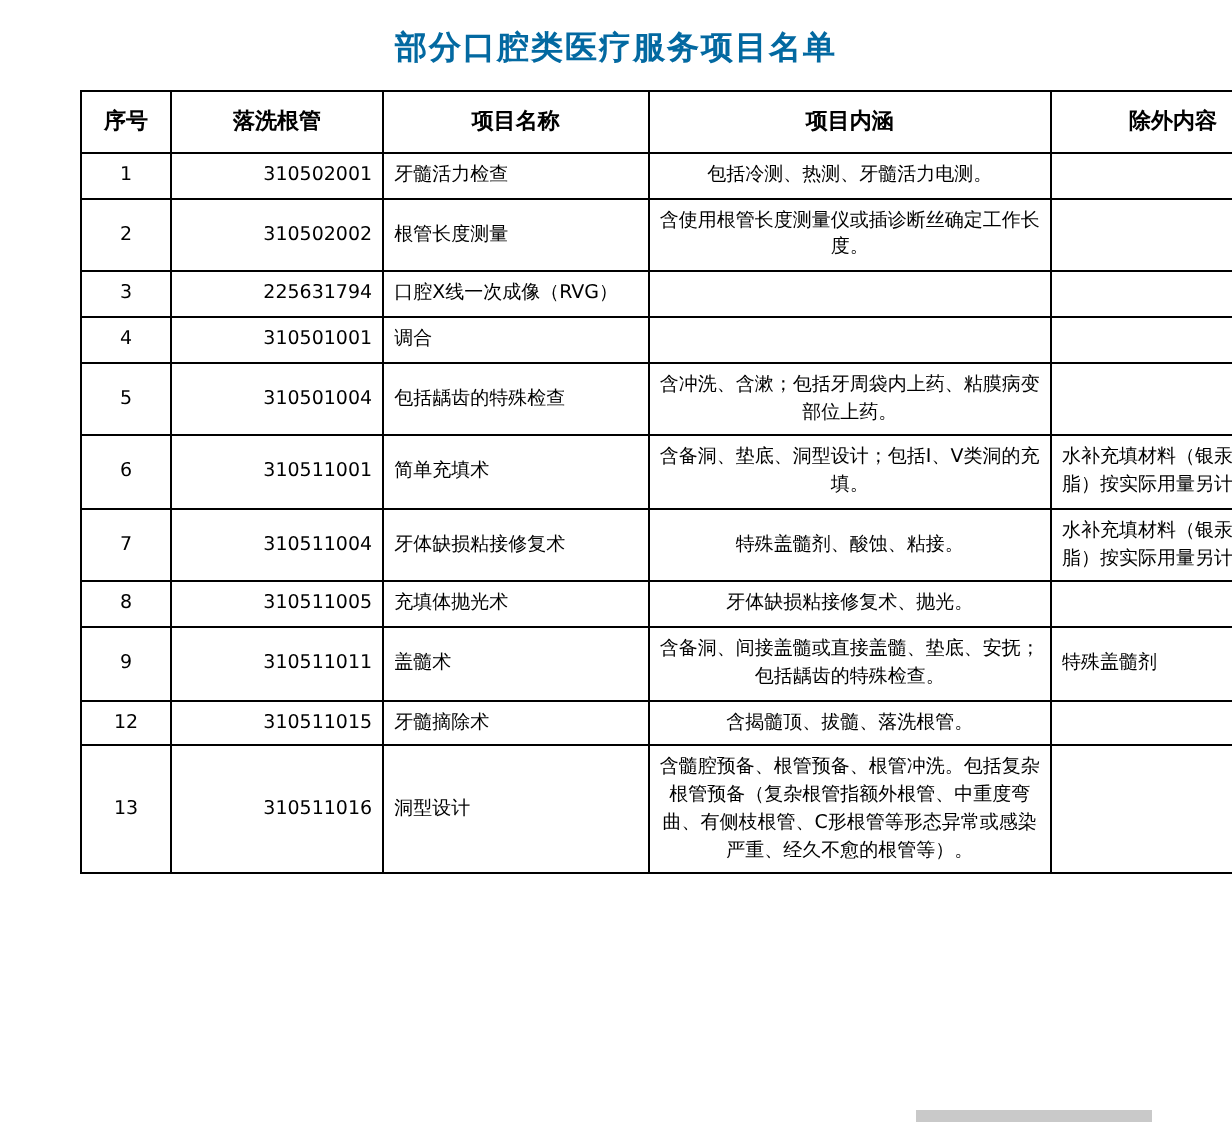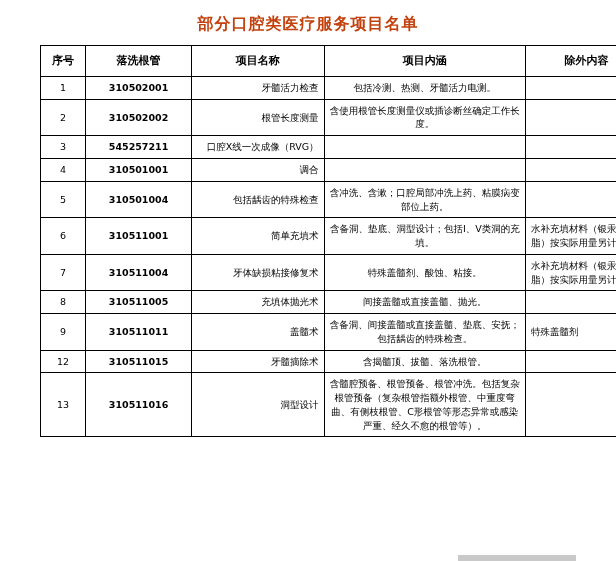--- a/index.html
+++ b/index.html
@@ -21,21 +21,21 @@
     box-sizing: border-box;
     padding: 0 40px;
   }
   .doc-title {
     text-align: center;
     font-family: "DejaVu Serif", "Liberation Serif", serif;
     font-weight: bold;
     font-size: 16px;
     letter-spacing: 1px;
     margin: 14px 0 10px 0;
-    color: #c2410c;
+    color: #0369a1;
   }
   table.service-table {
     border-collapse: collapse;
     width: 608px;
     table-layout: fixed;
     font-size: 9.5px;
     line-height: 1.45;
   }
   table.service-table th,
   table.service-table td {
@@ -48,26 +48,25 @@
     text-align: center;
     font-weight: bold;
     font-size: 11px;
     padding: 7px 4px;
   }
   td.c-idx {
     text-align: center;
     width: 34px;
   }
   td.c-code {
-    text-align: center;
+    text-align: right;
     width: 78px;
-    font-weight: bold;
   }
   td.c-name {
-    text-align: right;
+    text-align: left;
     width: 96px;
   }
   td.c-content {
     text-align: center;
     width: 150px;
   }
   td.c-exclude {
     text-align: left;
     width: 90px;
   }
@@ -119,58 +118,58 @@
       </tr>
       <tr>
         <td class="c-idx">2</td>
         <td class="c-code">310502002</td>
         <td class="c-name">根管长度测量</td>
         <td class="c-content">含使用根管长度测量仪或插诊断丝确定工作长度。</td>
         <td class="c-exclude"></td>
       </tr>
       <tr>
         <td class="c-idx">3</td>
-        <td class="c-code">545257211</td>
+        <td class="c-code">225631794</td>
         <td class="c-name">口腔X线一次成像（RVG）</td>
         <td class="c-content"></td>
         <td class="c-exclude"></td>
       </tr>
       <tr>
         <td class="c-idx">4</td>
         <td class="c-code">310501001</td>
         <td class="c-name">调合</td>
         <td class="c-content"></td>
         <td class="c-exclude"></td>
       </tr>
       <tr>
         <td class="c-idx">5</td>
         <td class="c-code">310501004</td>
         <td class="c-name">包括龋齿的特殊检查</td>
-        <td class="c-content">含冲洗、含漱；口腔局部冲洗上药、粘膜病变部位上药。</td>
+        <td class="c-content">含冲洗、含漱；包括牙周袋内上药、粘膜病变部位上药。</td>
         <td class="c-exclude"></td>
       </tr>
       <tr>
         <td class="c-idx">6</td>
         <td class="c-code">310511001</td>
         <td class="c-name">简单充填术</td>
         <td class="c-content">含备洞、垫底、洞型设计；包括I、V类洞的充填。</td>
         <td class="c-exclude">水补充填材料（银汞、树脂）按实际用量另计</td>
       </tr>
       <tr>
         <td class="c-idx">7</td>
         <td class="c-code">310511004</td>
         <td class="c-name">牙体缺损粘接修复术</td>
         <td class="c-content">特殊盖髓剂、酸蚀、粘接。</td>
         <td class="c-exclude">水补充填材料（银汞、树脂）按实际用量另计</td>
       </tr>
       <tr>
         <td class="c-idx">8</td>
         <td class="c-code">310511005</td>
         <td class="c-name">充填体抛光术</td>
-        <td class="c-content">间接盖髓或直接盖髓、抛光。</td>
+        <td class="c-content">牙体缺损粘接修复术、抛光。</td>
         <td class="c-exclude"></td>
       </tr>
       <tr>
         <td class="c-idx">9</td>
         <td class="c-code">310511011</td>
         <td class="c-name">盖髓术</td>
         <td class="c-content">含备洞、间接盖髓或直接盖髓、垫底、安抚；包括龋齿的特殊检查。</td>
         <td class="c-exclude">特殊盖髓剂</td>
       </tr>
       <tr>

